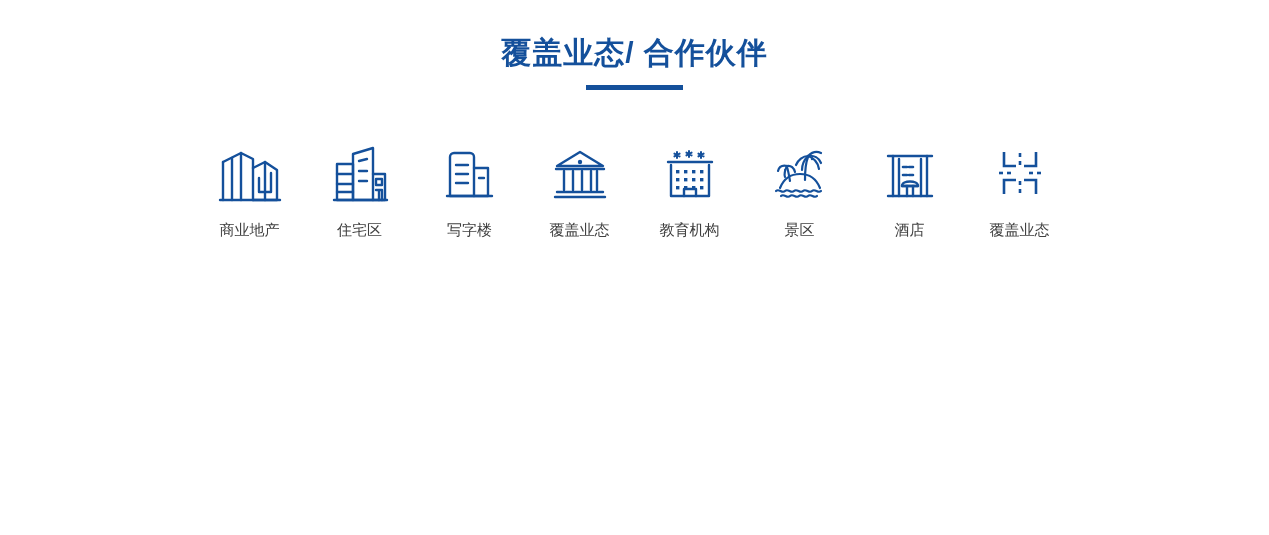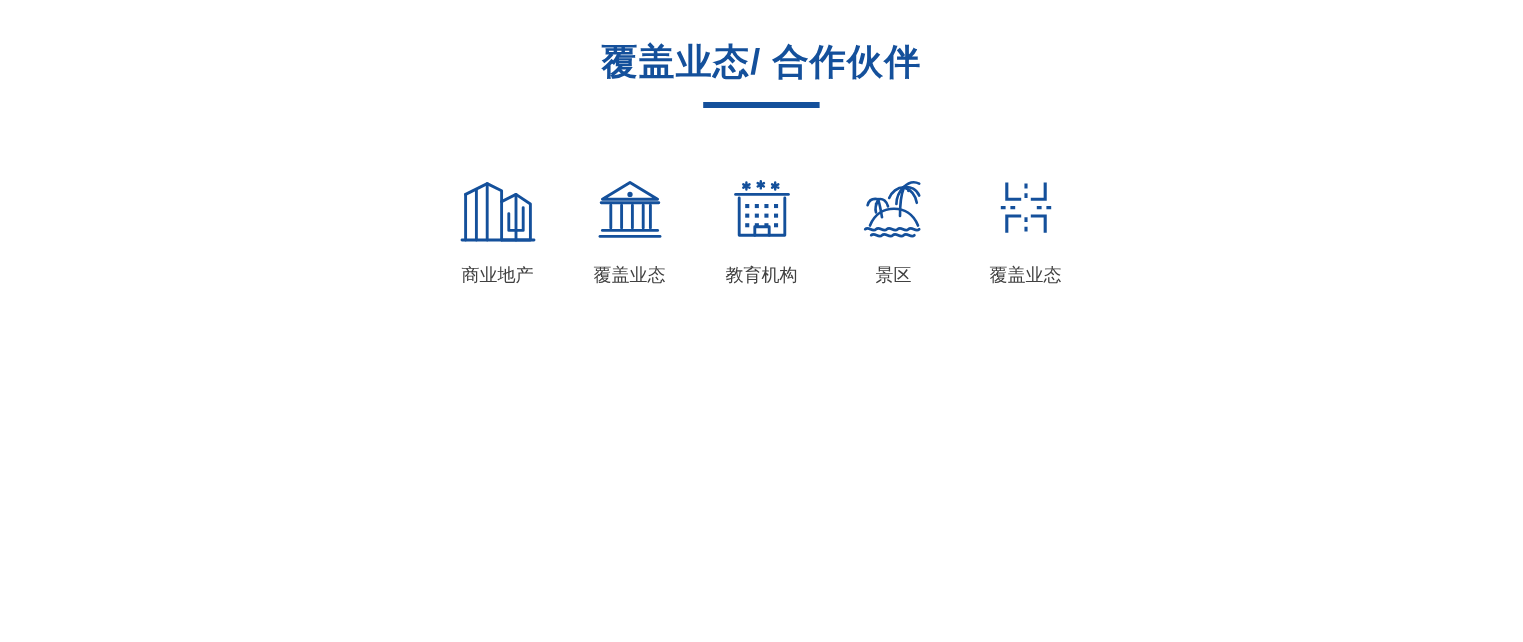--- a/index.html
+++ b/index.html
@@ -100,21 +100,48 @@
           <path d="M24 11 L24 58"></path>
           <path d="M36 26 L48 20 L60 28 L60 58 L36 58"></path>
           <path d="M48 20 L48 58"></path>
           <path d="M42 36 L42 50 L54 50 L54 31"></path>
           <path d="M3 58 L63 58"></path>
         </svg>
       </span>
       <span class="industry-label">商业地产</span>
     </div>
 
-
+    <div class="industry-item">
+      <span class="industry-icon">
+        <svg width="62" height="62" viewBox="0 0 62 62" fill="none" stroke="#14509B" stroke-width="2.4" stroke-linejoin="round" stroke-linecap="round">
+          <path d="M24 12 L44 6 L44 58 L24 58 Z"></path>
+          <path d="M8 22 L24 22 L24 58 L8 58 Z"></path>
+          <path d="M8 32 L24 32 M8 42 L24 42 M8 50 L24 50"></path>
+          <path d="M30 19 L38 17 M30 29 L38 29 M30 39 L38 39"></path>
+          <path d="M44 32 L56 32 L56 58 L44 58"></path>
+          <path d="M47 37 L53 37 L53 43 L47 43 Z"></path>
+          <path d="M47 48 L53 48 L53 58 M50 48 L50 58"></path>
+          <path d="M5 58 L58 58"></path>
+        </svg>
+      </span>
+      <span class="industry-label">住宅区</span>
+    </div>
+
+    <div class="industry-item">
+      <span class="industry-icon">
+        <svg width="58" height="58" viewBox="0 0 58 58" fill="none" stroke="#14509B" stroke-width="2.4" stroke-linejoin="round" stroke-linecap="round">
+          <path d="M9 13 A4 4 0 0 1 13 9 L29 9 A4 4 0 0 1 33 13 L33 52 L9 52 Z"></path>
+          <path d="M15 21 L27 21 M15 30 L27 30 M15 39 L27 39"></path>
+          <path d="M33 24 L47 24 L47 52 L33 52"></path>
+          <path d="M38 34 L43 34"></path>
+          <path d="M6 52 L51 52"></path>
+        </svg>
+      </span>
+      <span class="industry-label">写字楼</span>
+    </div>
 
 
     <div class="industry-item">
       <span class="industry-icon">
         <svg width="62" height="58" viewBox="0 0 62 58" fill="none" stroke="#14509B" stroke-width="2.4" stroke-linejoin="round" stroke-linecap="round">
           <path d="M8 22 L31 8 L54 22 Z"></path>
           <circle cx="31" cy="18" r="2.2" fill="#14509B" stroke="none"></circle>
           <path d="M7 25 L55 25"></path>
           <path d="M15 27 L15 46 M24 27 L24 46 M33 27 L33 46 M42 27 L42 46 M48 27 L48 46"></path>
           <path d="M8 48 L54 48"></path>
@@ -178,20 +205,38 @@
           <path d="M12 44 C16 34 24 30 32 30 C40 30 48 34 52 44"></path>
 
           <path d="M8 47 C11 44 14 50 17 47 C20 44 23 50 26 47 C29 44 32 50 35 47 C38 44 41 50 44 47 C47 44 50 50 53 47"></path>
           <path d="M13 52 C16 49 19 55 22 52 C25 49 28 55 31 52 C34 49 37 55 40 52 C43 49 46 55 49 52"></path>
         </svg>
       </span>
       <span class="industry-label">景区</span>
     </div>
 
 
+    <div class="industry-item">
+      <span class="industry-icon">
+        <svg width="60" height="58" viewBox="0 0 60 58" fill="none" stroke="#14509B" stroke-width="2.4" stroke-linejoin="round" stroke-linecap="round">
+          <path d="M8 12 L52 12"></path>
+          <path d="M13 12 L13 52 M47 12 L47 52"></path>
+          <path d="M19 15 L19 52 M41 15 L41 52"></path>
+          <g stroke-width="2.6">
+            <path d="M23 23 L27 23 M29 23 L33 23"></path>
+            <path d="M23 31 L27 31 M29 31 L33 31"></path>
+          </g>
+          <path d="M22 42 C22 36 38 36 38 42 Z"></path>
+          <path d="M22 42 L38 42"></path>
+          <path d="M27 42 L27 52 M33 42 L33 52"></path>
+          <path d="M8 52 L52 52"></path>
+        </svg>
+      </span>
+      <span class="industry-label">酒店</span>
+    </div>
 
     <div class="industry-item">
       <span class="industry-icon">
         <svg width="60" height="58" viewBox="0 0 60 58" fill="none" stroke="#14509B" stroke-width="2.6" stroke-linejoin="miter" stroke-linecap="butt">
 
           <path d="M14 8 L14 22 L26 22"></path>
 
           <path d="M46 8 L46 22 L34 22"></path>
 
           <path d="M14 50 L14 36 L26 36"></path>

